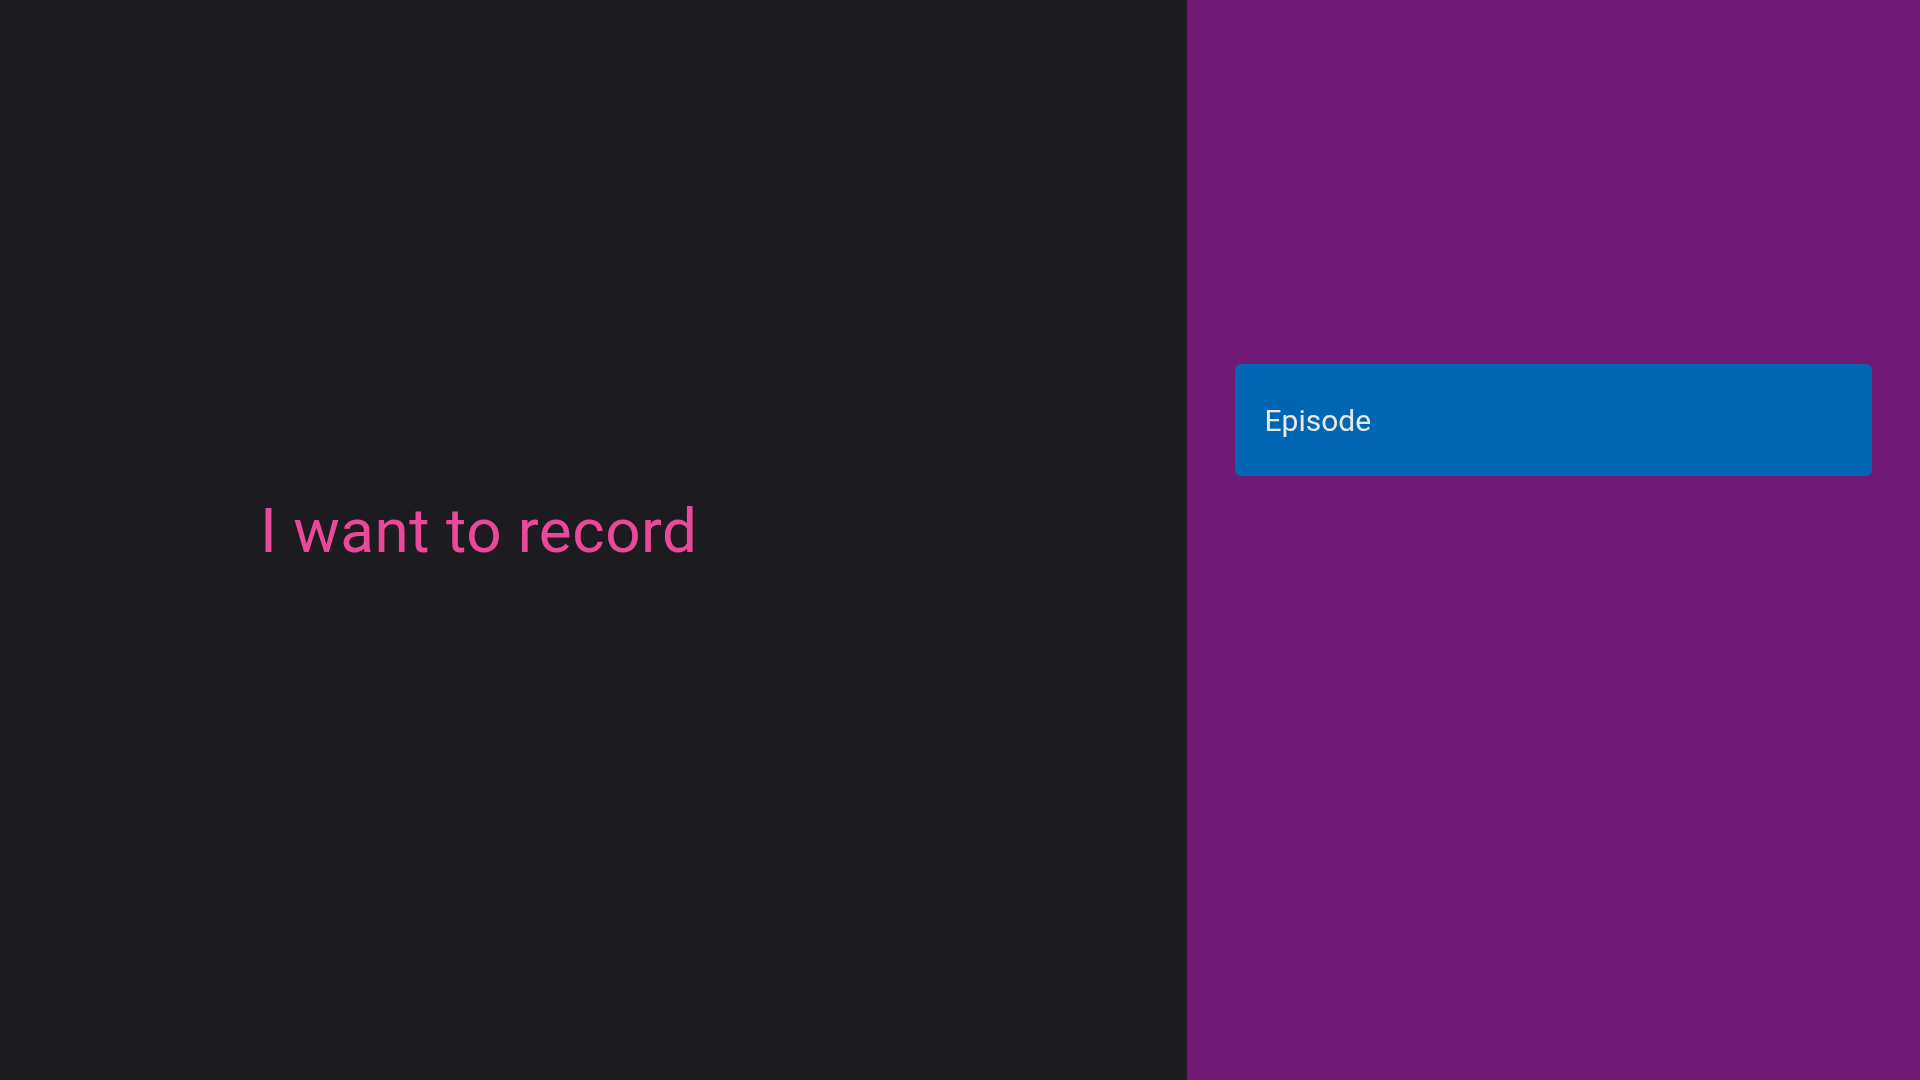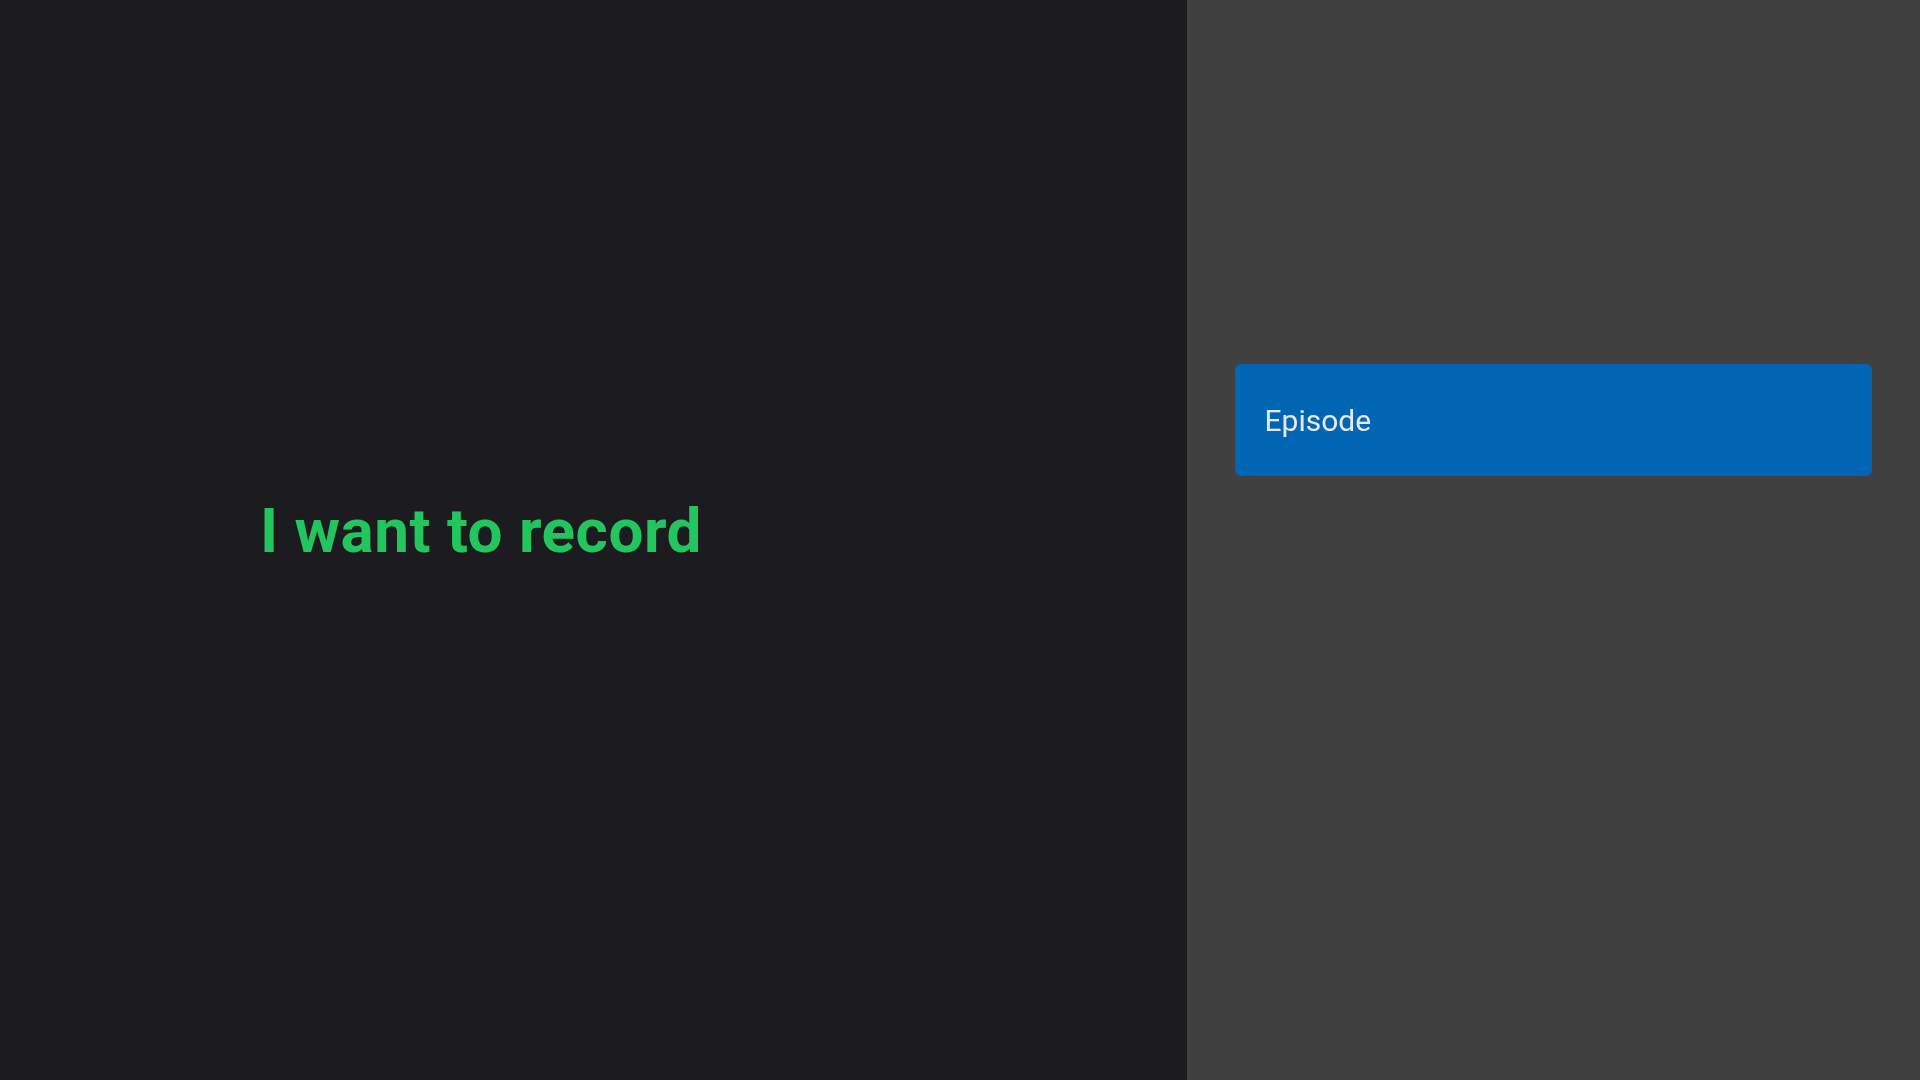--- a/index.html
+++ b/index.html
@@ -24,29 +24,29 @@
     .left-panel {
       width: 61.8%;
       background-color: #1c1c20;
       display: flex;
       align-items: center;
       padding-left: 260px;
       padding-bottom: 20px;
     }
     
     .prompt-title {
-      color: #22c55e;
+      color: #ec4899;
       font-size: 62px;
-      font-weight: 700;
+      font-weight: 400;
       letter-spacing: 0.5px;
     }
     
     .right-panel {
       width: 38.2%;
-      background-color: #404040;
+      background-color: #701a75;
       display: flex;
       flex-direction: column;
       padding-top: 364px;
       padding-left: 48px;
       padding-right: 48px;
       gap: 44px;
     }
     
     .option {
       height: 112px;

